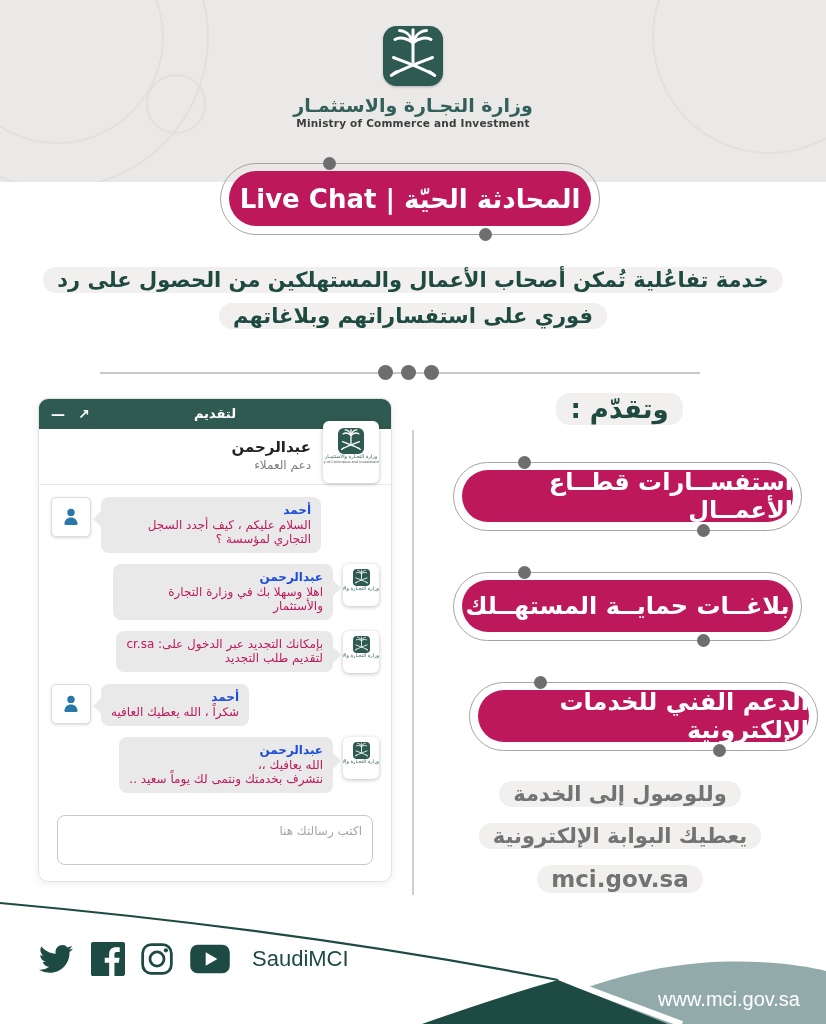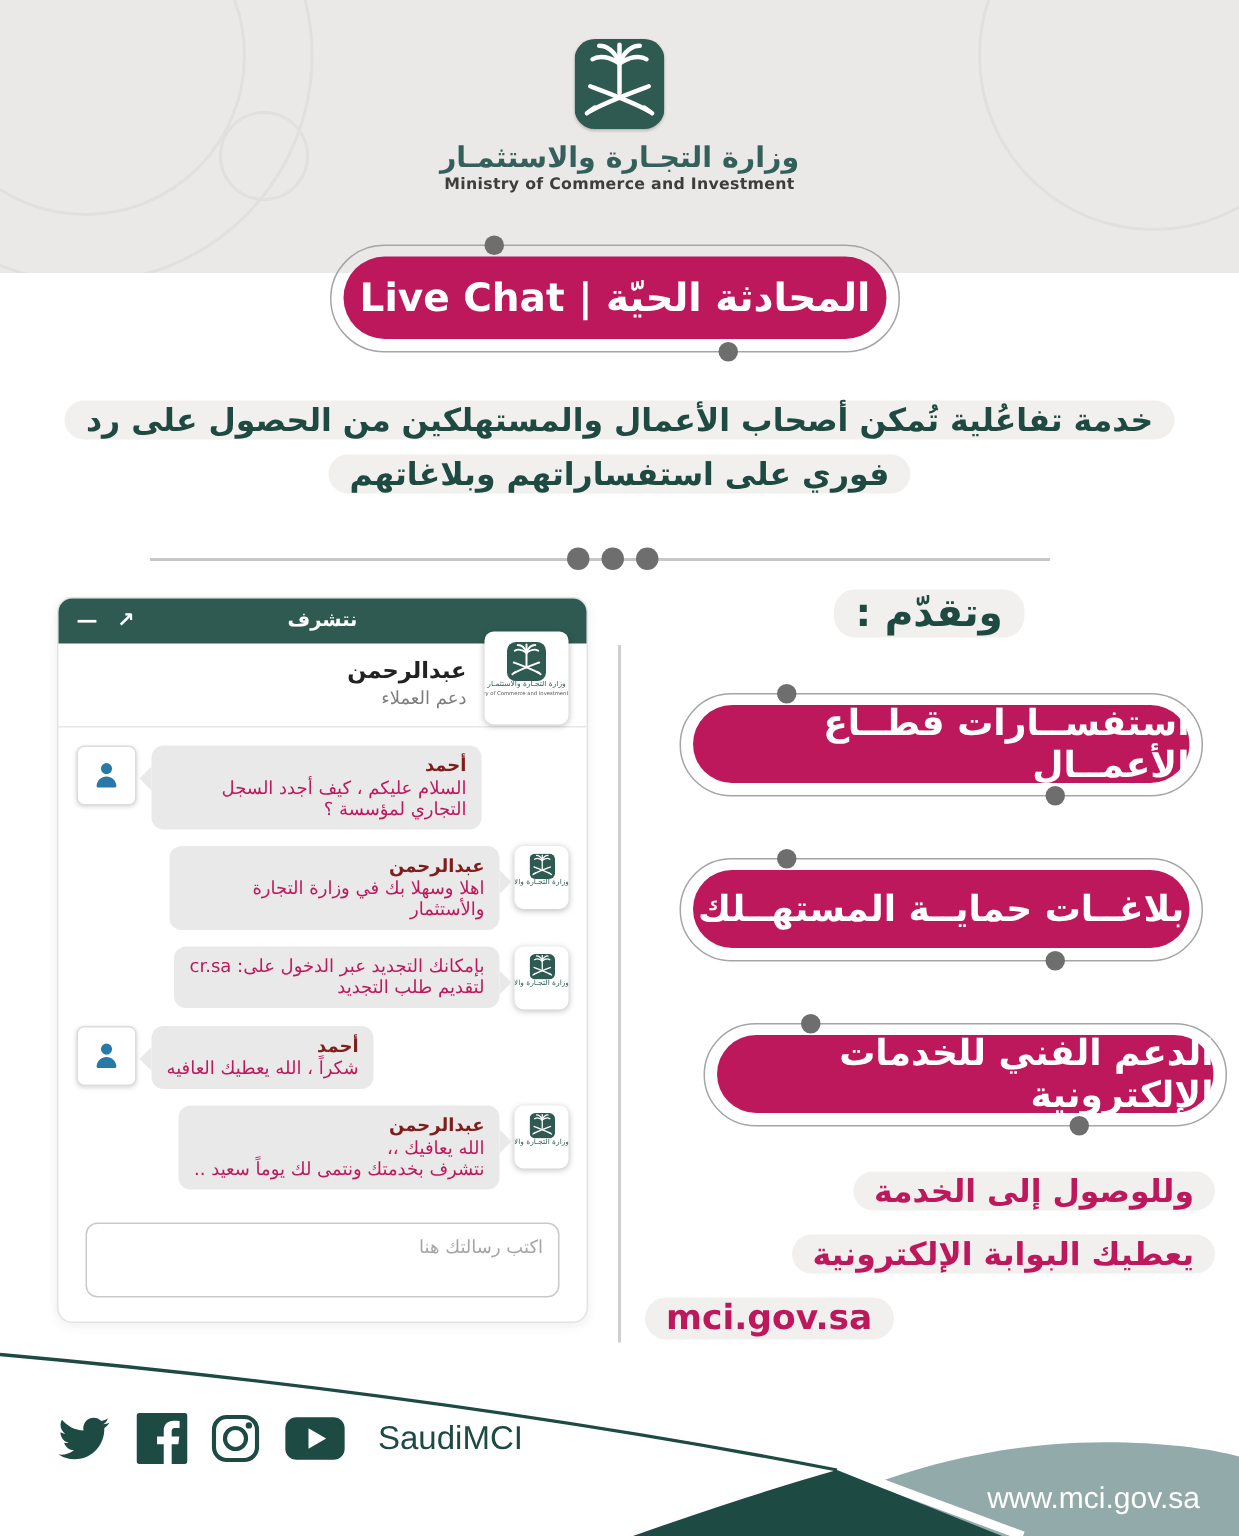--- a/index.html
+++ b/index.html
@@ -65,37 +65,37 @@
   .avatar-card{width:38px;height:38px;background:#fff;border:1px solid #ddd;border-radius:5px;
     box-shadow:0 1px 3px rgba(0,0,0,.15);display:flex;align-items:center;justify-content:center;flex:none;}
   .msg .logo-card.tiny{position:relative;width:36px;height:42px;padding-top:5px;box-sizing:border-box;flex:none;}
   .logo-card.tiny .emblem-sm{width:17px;height:17px;}
   .bubble{position:relative;background:#e9e9e9;border-radius:8px;padding:6px 10px 7px 10px;
     direction:rtl;text-align:right;max-width:200px;}
   .msg.user .bubble::before{content:"";position:absolute;left:-8px;top:14px;border:8px solid transparent;
     border-right-color:#e9e9e9;border-left:0;}
   .msg.agent .bubble::before{content:"";position:absolute;right:-8px;top:16px;border:8px solid transparent;
     border-left-color:#e9e9e9;border-right:0;}
-  .bubble .name{font-size:12px;font-weight:bold;color:#7f1d1d;margin-bottom:1px;}
+  .bubble .name{font-size:12px;font-weight:bold;color:#1d4ed8;margin-bottom:1px;}
   .bubble .text{font-size:12px;color:#be185d;line-height:14px;white-space:pre-line;}
   .chat-input{position:absolute;left:18px;right:18px;bottom:16px;height:50px;box-sizing:border-box;
     border:1.5px solid #c9c9c9;border-radius:8px;resize:none;direction:rtl;
     font-family:"DejaVu Sans",sans-serif;font-size:12px;padding:8px 10px;color:#555;outline:none;}
   .chat-input::placeholder{color:#a5a5a5;}
   
   .vdivider{position:absolute;left:412px;top:430px;width:2px;height:465px;background:#cfcfcf;}
   .services-heading{position:absolute;left:413px;top:394px;width:413px;text-align:center;direction:rtl;
     color:#1f4a42;font-size:26px;font-weight:bold;}
   .svc{left:462px;width:331px;height:52px;}
   .svc .pill{font-size:24px;font-weight:bold;direction:rtl;}
   .svc .dot.top{left:17%;}
   .svc .dot.bottom{left:71%;}
   .svc.s1{top:470px;} .svc.s2{top:580px;} .svc.s3{top:690px;margin-left:16px;}
-  .access{position:absolute;left:430px;top:782px;width:380px;direction:rtl;
-    color:#be185d;font-weight:bold;}
+  .access{position:absolute;left:430px;top:782px;width:380px;text-align:center;direction:rtl;
+    color:#737373;font-weight:bold;}
   .access .l{font-size:21px;margin-bottom:18px;}
   .access .url{font-size:23px;direction:ltr;}
   
   .curves{position:absolute;left:0;top:884px;width:826px;height:140px;}
   .social{position:absolute;left:36px;top:942px;display:flex;gap:15px;align-items:center;}
   .social svg{display:block;}
   .handle{font-size:22px;color:#1d4a43;margin-left:6px;font-family:"Liberation Sans","DejaVu Sans",sans-serif;}
   .website{position:absolute;right:26px;top:988px;color:#fff;font-size:20px;
     font-family:"Liberation Sans","DejaVu Sans",sans-serif;}
 </style>
@@ -154,21 +154,21 @@
       <span></span>
       <span></span>
     </div>
 
   <div class="chat">
     <div class="chat-header">
       <div class="win-controls">
         <span>—</span>
         <span>↗</span>
       </div>
-      <span>نتشرف</span>
+      <span>لتقديم</span>
     </div>
 
     <div class="agent-row">
       <div class="agent-name">عبدالرحمن</div>
       <div class="agent-role">دعم العملاء</div>
       <div class="logo-card big">
         <svg class="emblem-sm">
             <use href="#emblem"></use>
           </svg>
         <div class="mini-lines">

